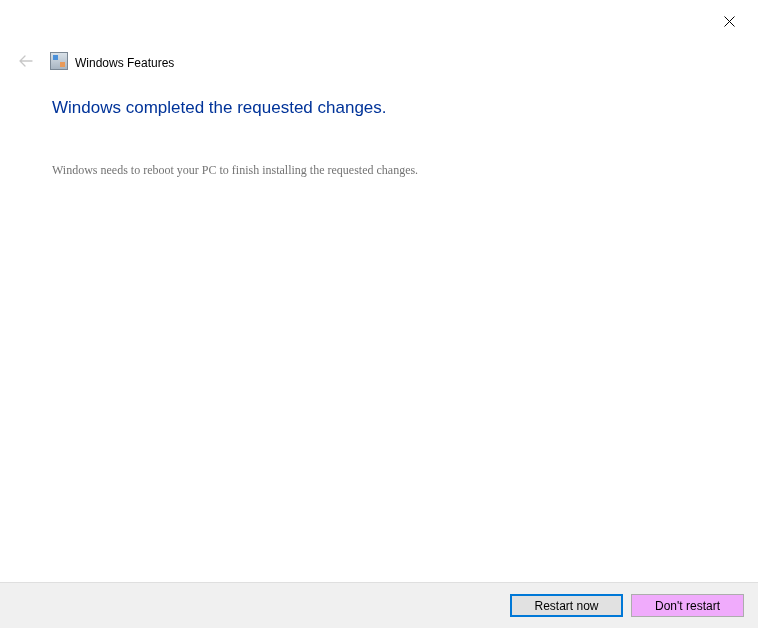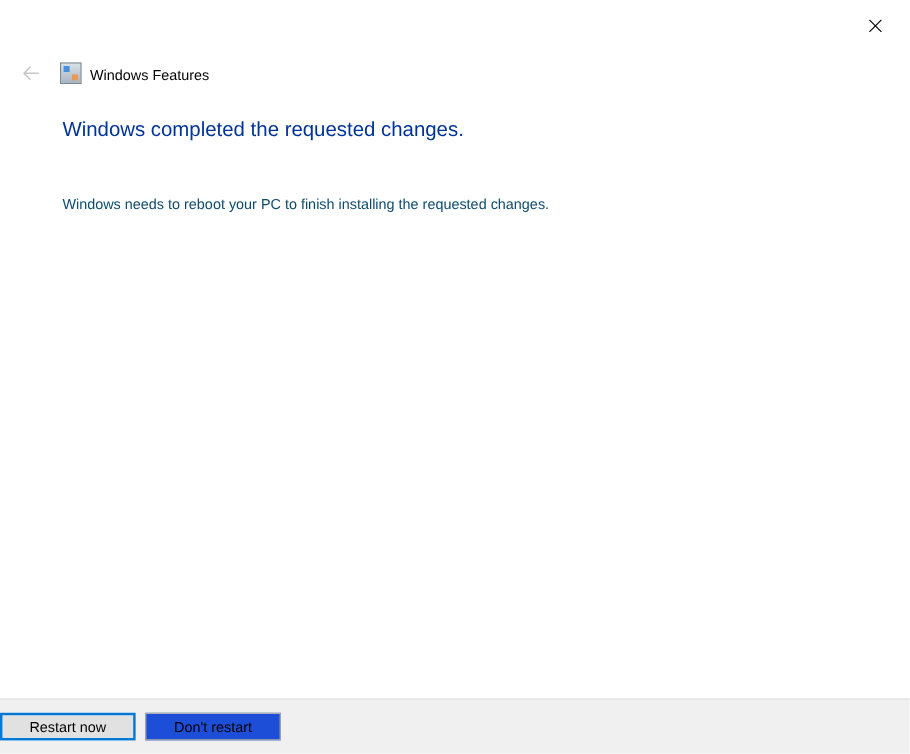--- a/index.html
+++ b/index.html
@@ -91,40 +91,42 @@
       left: 52px;
       font-size: 17px;
       font-weight: 400;
       color: #003399;
     }
     .body-text {
       position: absolute;
       top: 163px;
       left: 52px;
       font-size: 12px;
-      color: #0c4a6e;
+      color: #737373;
+      font-family: Liberation Serif, serif;
     }
     .footer {
       position: absolute;
       bottom: 0;
       left: 0;
       right: 0;
       height: 46px;
       background: #f0f0f0;
       border-top: 1px solid #dfdfdf;
       display: flex;
       align-items: center;
+      justify-content: flex-end;
       padding-right: 14px;
       gap: 8px;
     }
     .btn {
       height: 23px;
       min-width: 113px;
       padding: 0 14px;
-      background: #1d4ed8;
+      background: #f0abfc;
       border: 1px solid #adadad;
       font-family: inherit;
       font-size: 12px;
       color: #000;
       cursor: pointer;
     }
     .btn.primary {
       border: 2px solid #0078d7;
       background: #e1e1e1;
       padding: 0 13px;

